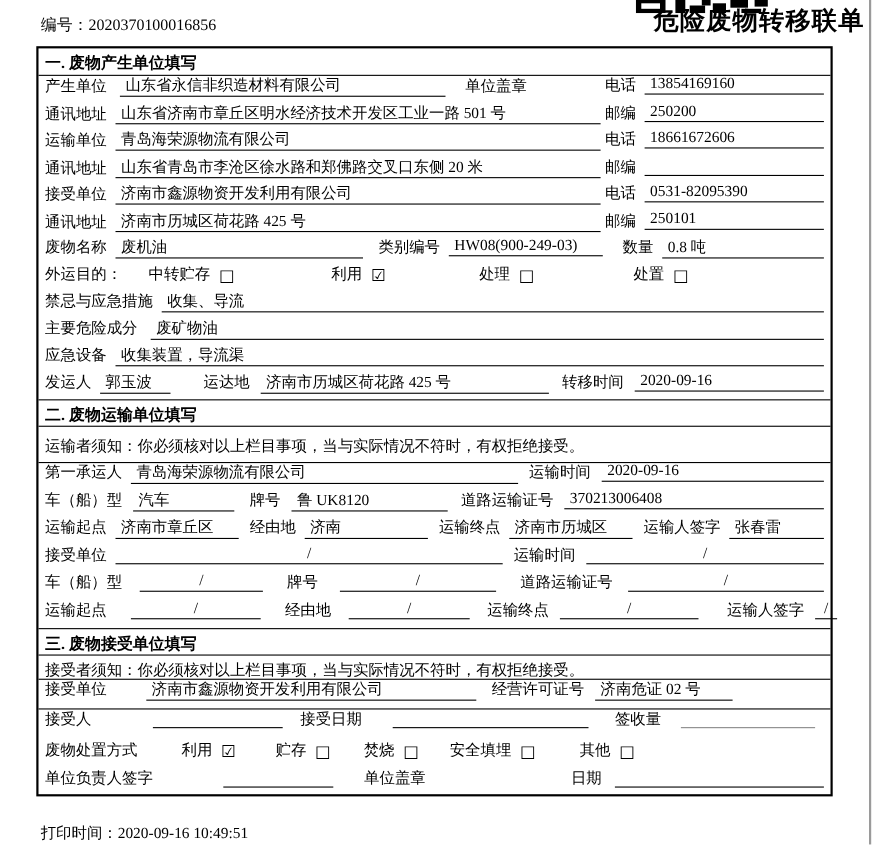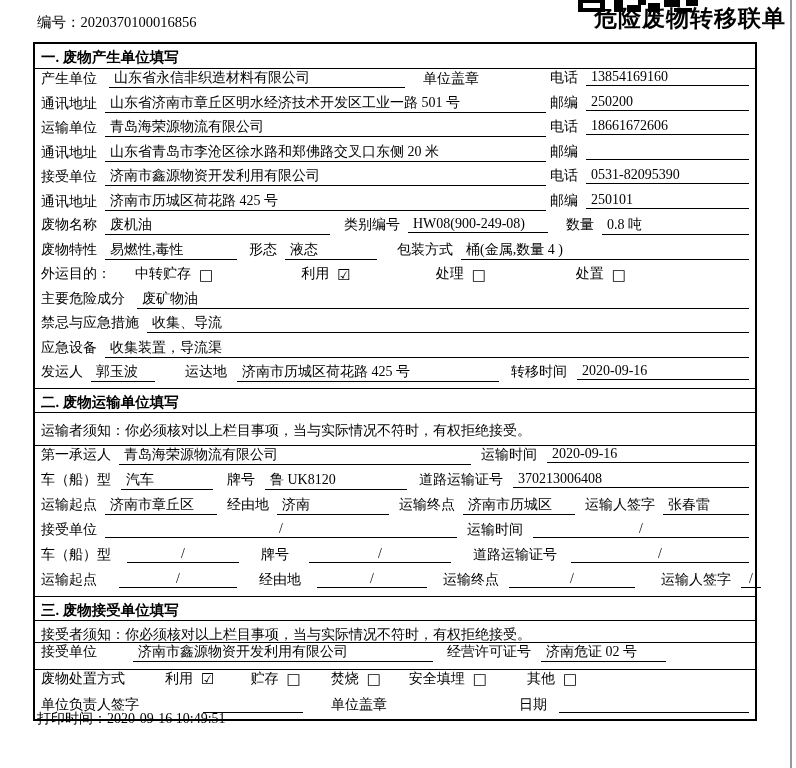--- a/index.html
+++ b/index.html
@@ -25,21 +25,21 @@
   .frow.h25 { height: 25px; }
   .lbl { white-space: nowrap; flex: none; }
   .fill { border-bottom: 1.2px solid #000; padding: 0 5px; white-space: nowrap; overflow: hidden; min-width: 20px; min-height: 17px; flex: none; }
   .fill.grow { flex: 1 1 auto; }
   .fill.center { text-align: center; }
   .fill.gray { border-bottom-color: #888; }
   .fill:empty::after { content: "\00a0"; }
   .left505 { width: 505px; display: flex; align-items: flex-end; flex: none; }
   .opt { display: flex; align-items: flex-end; flex: none; }
   .cb { font-family: "DejaVu Sans", sans-serif; font-size: 15px; line-height: 1.1; margin-left: 8px; }
-  .print-line { position: absolute; left: 37px; top: 710px; font-size: 14px; white-space: nowrap; }
+  .print-line { position: absolute; left: 37px; top: 749px; font-size: 14px; white-space: nowrap; }
 </style>
 </head>
 <body>
 
 <div class="page">
 
   <div class="doc-number">
     <span>编号：</span><span>2020370100016856</span>
   </div>
 
@@ -117,33 +117,25 @@
         <span class="fill grow" style="margin-left:8px">济南市历城区荷花路 425 号</span>
       </div>
       <span class="lbl" style="margin-left:4px">邮编</span>
       <span class="fill grow" style="margin-left:8px">250101</span>
     </div>
 
     <div class="frow">
       <span class="lbl">废物名称</span>
       <span class="fill" style="width:225px;margin-left:8px">废机油</span>
       <span class="lbl" style="margin-left:14px">类别编号</span>
-      <span class="fill" style="width:140px;margin-left:8px">HW08(900-249-08)</span>
+      <span class="fill" style="width:140px;margin-left:8px">HW08(900-249-03)</span>
       <span class="lbl" style="margin-left:18px">数量</span>
       <span class="fill grow" style="margin-left:8px">0.8 吨</span>
     </div>
 
-    <div class="frow">
-      <span class="lbl">废物特性</span>
-      <span class="fill" style="width:132px;margin-left:8px">易燃性,毒性</span>
-      <span class="lbl" style="margin-left:12px">形态</span>
-      <span class="fill" style="width:92px;margin-left:8px">液态</span>
-      <span class="lbl" style="margin-left:20px">包装方式</span>
-      <span class="fill grow" style="margin-left:8px">桶(金属,数量 4 )</span>
-    </div>
 
     <div class="frow">
       <span class="lbl">外运目的：</span>
       <span class="opt" style="margin-left:24px">
         <span class="lbl">中转贮存</span>
         <span class="cb">□</span>
       </span>
       <span class="opt" style="margin-left:88px">
         <span class="lbl">利用</span>
         <span class="cb">☑</span>
@@ -152,27 +144,27 @@
         <span class="lbl">处理</span>
         <span class="cb">□</span>
       </span>
       <span class="opt" style="margin-left:90px">
         <span class="lbl">处置</span>
         <span class="cb">□</span>
       </span>
     </div>
 
     <div class="frow">
+      <span class="lbl">禁忌与应急措施</span>
+      <span class="fill grow" style="margin-left:8px">收集、导流</span>
+    </div>
+
+    <div class="frow">
       <span class="lbl">主要危险成分</span>
       <span class="fill grow" style="margin-left:12px">废矿物油</span>
-    </div>
-
-    <div class="frow">
-      <span class="lbl">禁忌与应急措施</span>
-      <span class="fill grow" style="margin-left:8px">收集、导流</span>
     </div>
 
     <div class="frow">
       <span class="lbl">应急设备</span>
       <span class="fill grow" style="margin-left:8px">收集装置，导流渠</span>
     </div>
 
     <div class="frow">
       <span class="lbl">发运人</span>
       <span class="fill" style="width:64px;margin-left:8px">郭玉波</span>
@@ -244,20 +236,28 @@
 
     <div class="notice s3">接受者须知：你必须核对以上栏目事项，当与实际情况不符时，有权拒绝接受。</div>
 
     <div class="frow" style="height:27px;border-bottom:1.5px solid #000">
       <span class="lbl">接受单位</span>
       <span class="fill" style="width:300px;margin-left:36px">济南市鑫源物资开发利用有限公司</span>
       <span class="lbl" style="margin-left:14px">经营许可证号</span>
       <span class="fill" style="width:125px;margin-left:10px">济南危证 02 号</span>
     </div>
 
+    <div class="frow" style="height:28px">
+      <span class="lbl">接受人</span>
+      <span class="fill" style="width:118px;margin-left:56px"></span>
+      <span class="lbl" style="margin-left:16px">接受日期</span>
+      <span class="fill" style="width:178px;margin-left:28px"></span>
+      <span class="lbl" style="margin-left:24px">签收量</span>
+      <span class="fill grow gray" style="margin-left:18px;margin-right:8px"></span>
+    </div>
 
     <div class="frow" style="height:26px">
       <span class="lbl">废物处置方式</span>
       <span class="opt" style="margin-left:40px">
         <span class="lbl">利用</span>
         <span class="cb">☑</span>
       </span>
       <span class="opt" style="margin-left:36px">
         <span class="lbl">贮存</span>
         <span class="cb">□</span>

